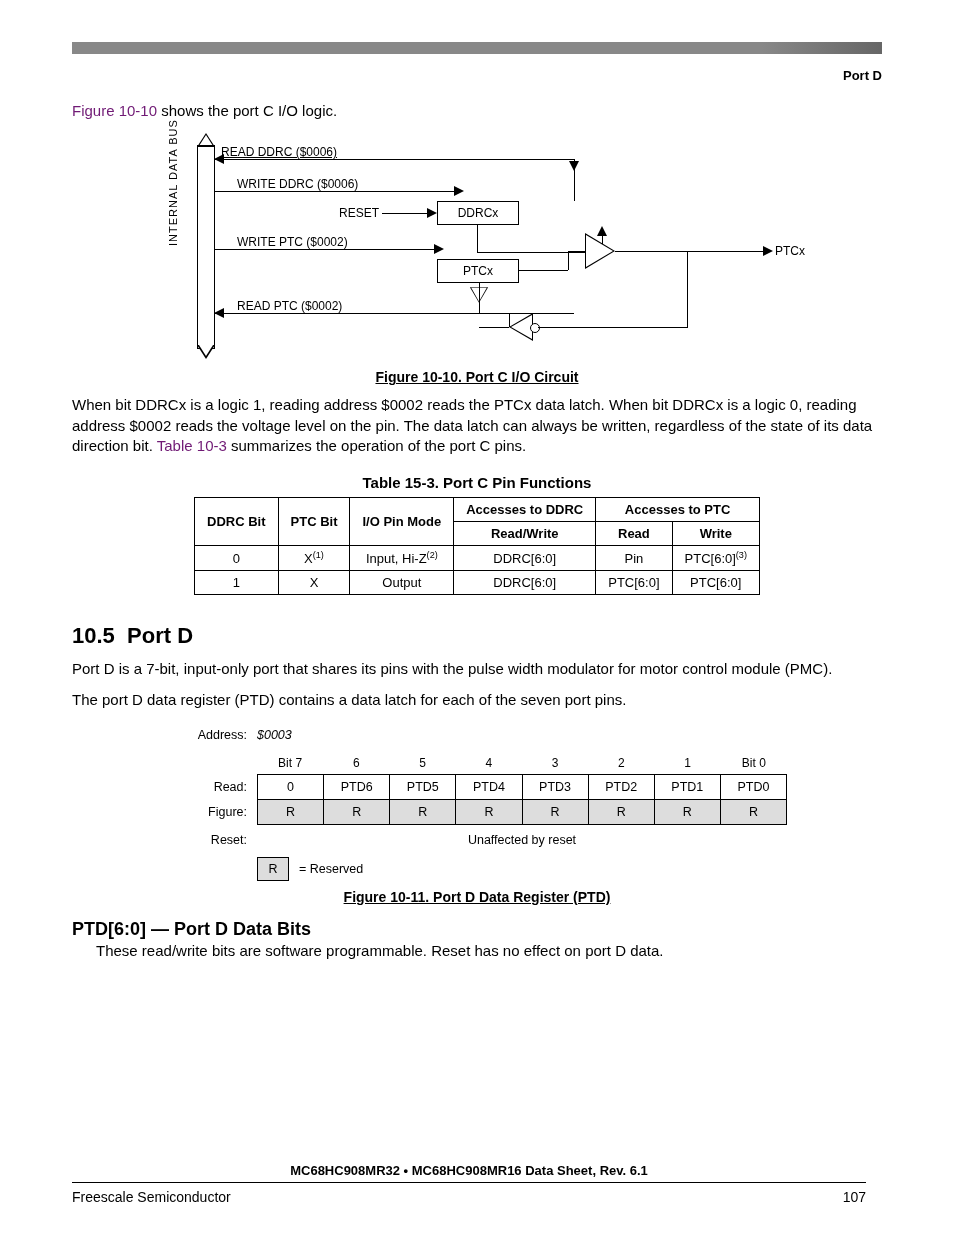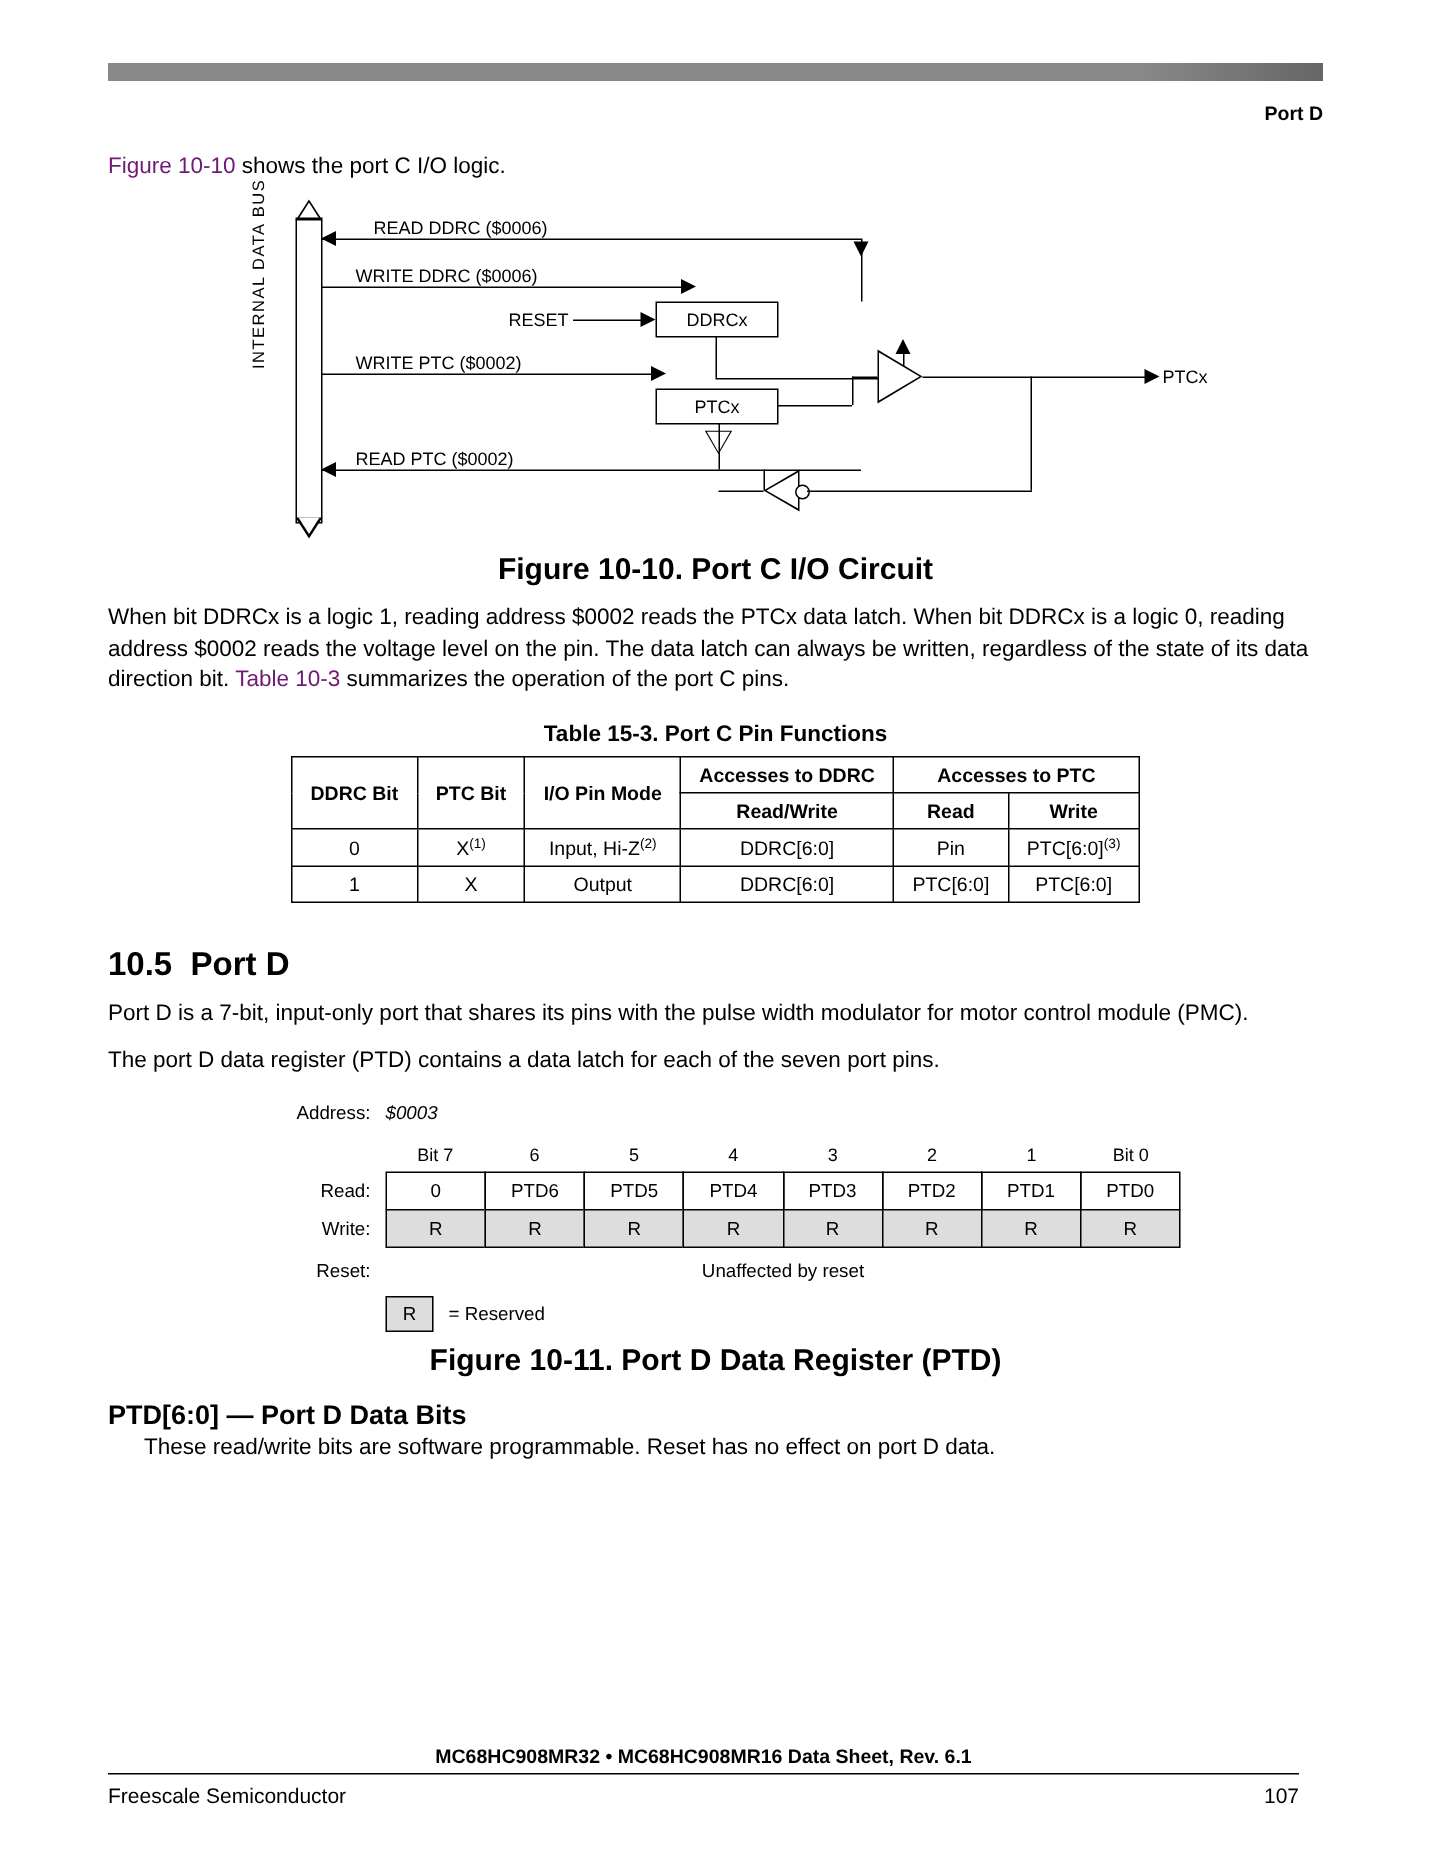--- a/index.html
+++ b/index.html
@@ -11,21 +11,21 @@
     box-sizing:border-box;
   }
   .page{padding:42px 72px 0 72px;}
   .topbar{height:12px;background:#888;margin-bottom:14px;position:relative;}
   .topbar:after{content:"";position:absolute;right:0;top:0;width:120px;height:12px;
     background:linear-gradient(90deg,#888 0%,#666 100%);}
   .rhead{text-align:right;font-weight:bold;font-size:13px;margin-bottom:18px;}
   p{margin:0 0 10px 0;line-height:1.35;}
   a.link{color:#701a75;text-decoration:none;}
   h2{font-size:22px;font-weight:bold;margin:28px 0 10px 0;}
-  .figcap{font-weight:bold;text-align:center;font-size:20px;margin:8px 0 10px 0;}
+  .figcap{font-weight:bold;text-align:center;font-size:14px;margin:8px 0 10px 0;text-decoration:underline;}
   .tabcap{font-weight:bold;text-align:center;font-size:15px;margin:18px 0 6px 0;}
   
   .schem{position:relative;width:640px;height:230px;margin:8px auto 4px auto;font-size:12px;font-family:Arial;}
   .schem .busbox{position:absolute;left:40px;top:14px;width:16px;height:202px;border:1px solid #000;}
   .schem .buslabel{position:absolute;left:10px;top:115px;transform:rotate(-90deg);transform-origin:left top;font-size:11px;letter-spacing:1px;}
   .schem .arrowtip-up{position:absolute;left:40px;top:2px;width:0;height:0;border-left:9px solid transparent;border-right:9px solid transparent;border-bottom:14px solid #000;}
   .schem .arrowtip-up.inner{border-bottom-color:#fff;top:4px;left:42px;border-left-width:7px;border-right-width:7px;border-bottom-width:11px;}
   .schem .arrowtip-dn{position:absolute;left:40px;top:214px;width:0;height:0;border-left:9px solid transparent;border-right:9px solid transparent;border-top:14px solid #000;}
   .schem .arrowtip-dn.inner{border-top-color:#fff;top:214px;left:42px;border-left-width:7px;border-right-width:7px;border-top-width:11px;}
   .schem .hline{position:absolute;height:1px;background:#000;}
@@ -79,21 +79,21 @@
   <div class="schem">
     <div class="arrowtip-up"></div>
       <div class="arrowtip-up inner"></div>
     <div class="busbox"></div>
     <div class="arrowtip-dn"></div>
       <div class="arrowtip-dn inner"></div>
     <div class="buslabel">INTERNAL DATA BUS</div>
 
     <div class="hline" style="left:57px;top:28px;width:360px;"></div>
     <div class="arr-l" style="left:57px;top:23px;"></div>
-    <div class="txt" style="left:92px;top:14px;">READ DDRC ($0006)</div>
+    <div class="txt" style="left:64px;top:14px;text-decoration:underline;">READ DDRC ($0006)</div>
     <div class="vline" style="left:417px;top:28px;height:42px;"></div>
     <div class="arr-r" style="left:412px;top:30px;transform:rotate(90deg);"></div>
 
     <div class="hline" style="left:57px;top:60px;width:240px;"></div>
     <div class="arr-r" style="left:297px;top:55px;"></div>
     <div class="txt" style="left:80px;top:46px;">WRITE DDRC ($0006)</div>
 
     <div class="rbox" style="left:280px;top:70px;width:80px;height:22px;">DDRCx</div>
 
     <div class="txt" style="left:182px;top:75px;">RESET</div>
@@ -209,21 +209,21 @@
           <div class="cellb">PTD6</div>
         <div class="cellb">PTD5</div>
           <div class="cellb">PTD4</div>
         <div class="cellb">PTD3</div>
           <div class="cellb">PTD2</div>
         <div class="cellb">PTD1</div>
           <div class="cellb">PTD0</div>
       </div>
     </div>
     <div class="row" style="margin-top:-1px;">
-      <div class="lab">Write:</div>
+      <div class="lab">Figure:</div>
       <div class="cells">
         <div class="cellb sh">R</div>
           <div class="cellb sh">R</div>
         <div class="cellb sh">R</div>
           <div class="cellb sh">R</div>
         <div class="cellb sh">R</div>
           <div class="cellb sh">R</div>
         <div class="cellb sh">R</div>
           <div class="cellb sh">R</div>
       </div>

